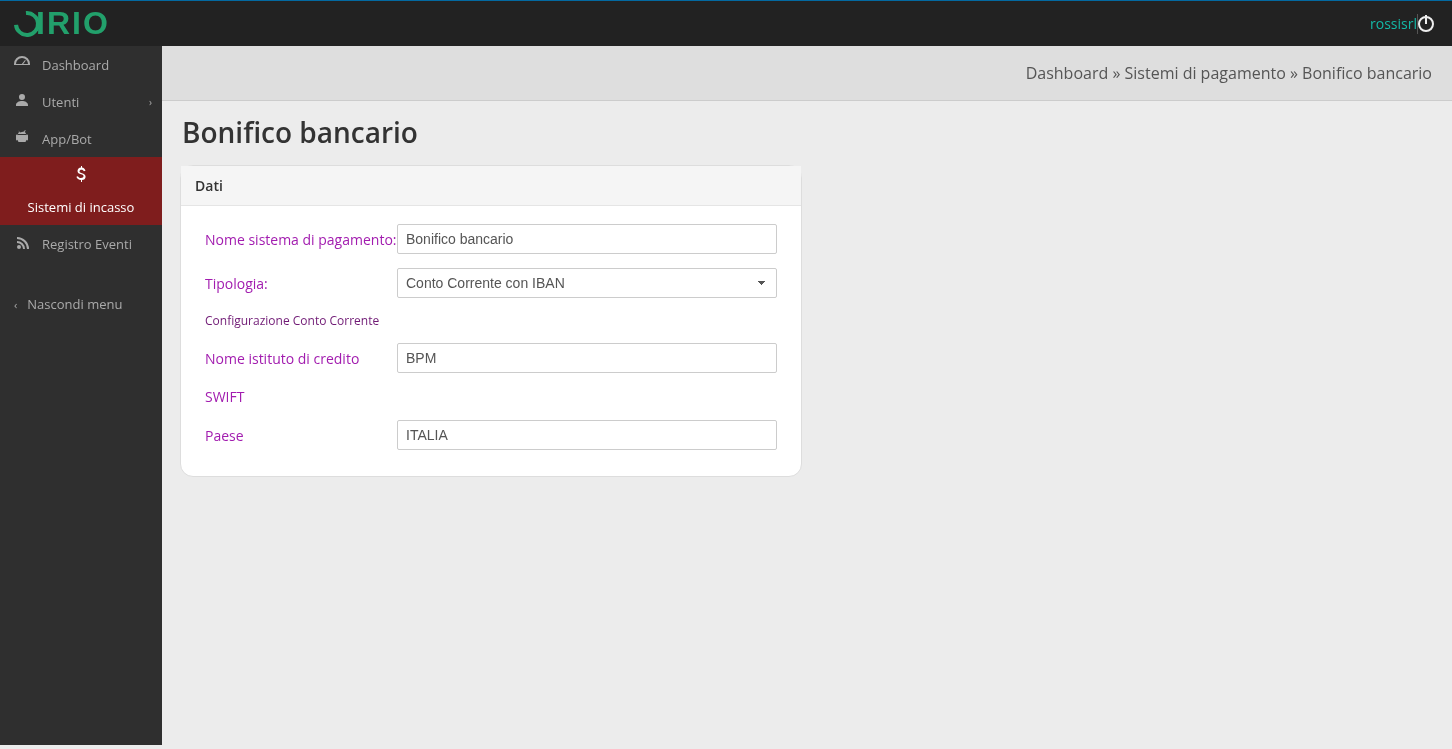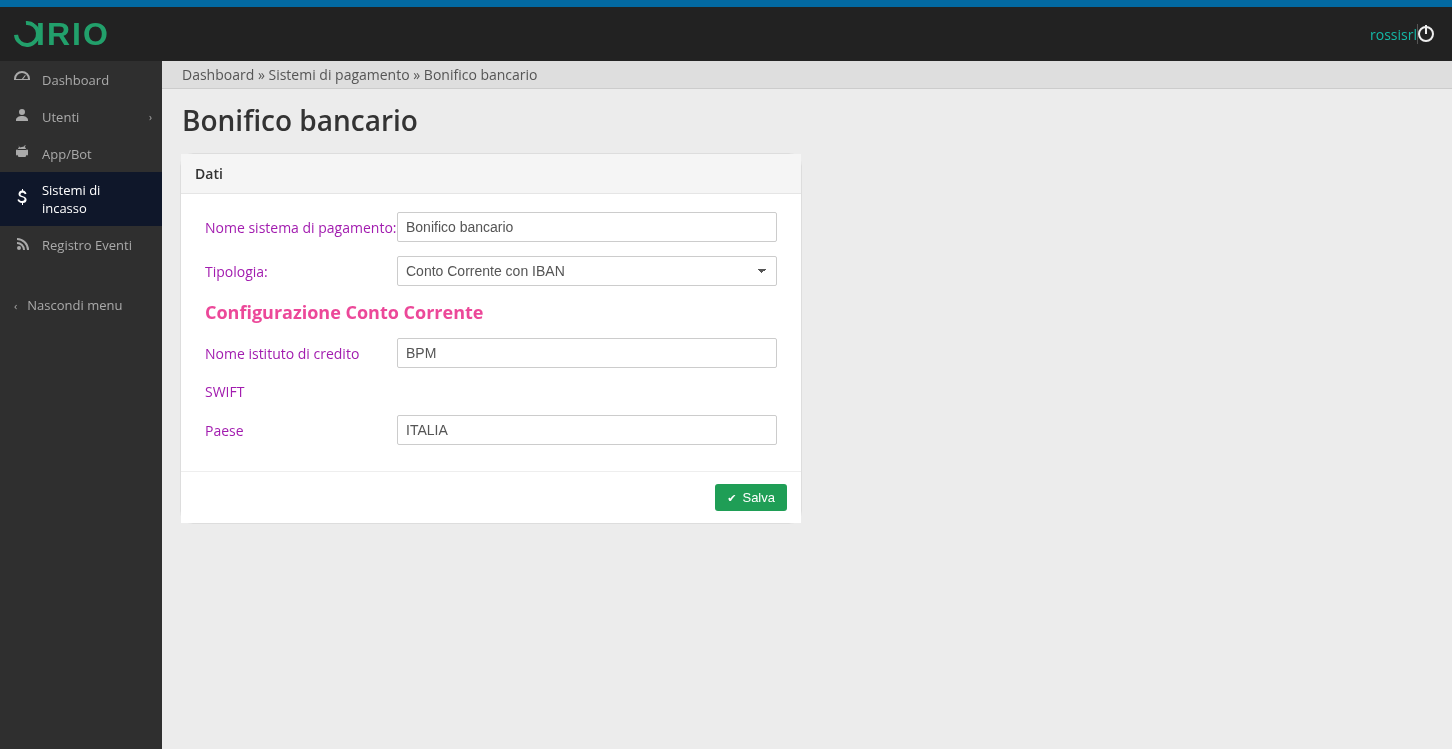--- a/index.html
+++ b/index.html
@@ -6,27 +6,27 @@
 body {
   font-family: "Open Sans", Arial, sans-serif;
   font-size: 14px;
   color: #333;
   background: #ececec;
   width: 1452px;
   height: 749px;
   overflow: hidden;
 }
 .topbar {
-  height: 61px;
+  height: 46px;
   background: #222;
   display: flex;
   align-items: center;
   justify-content: space-between;
   padding: 0 18px 0 14px;
-  border-top: 7px solid #0369a1;
+  border-top: 1px solid #0369a1;
 }
 .logo {
   font-family: Arial, sans-serif;
   font-size: 32px;
   font-weight: bold;
   color: #22a06b;
   letter-spacing: 2px;
   display: flex;
   align-items: center;
 }
@@ -74,41 +74,42 @@
   flex-direction: column;
 }
 .sidebar-item {
   display: flex;
   align-items: center;
   gap: 12px;
   padding: 9px 14px;
   cursor: pointer;
   position: relative;
 }
-.sidebar-item.active { background: #0f172a; color: #fff; }
+.sidebar-item.active { background: #7f1d1d; color: #fff; flex-direction: column; }
 .sidebar-item .chev {
   position: absolute;
   right: 10px;
   font-size: 10px;
 }
 .sidebar-item .icon {
   width: 16px; text-align: center; font-size: 14px;
 }
 .sidebar-gap { height: 24px; }
 .hide-menu {
   display: flex; align-items: center; gap: 10px;
   padding: 9px 14px; cursor: pointer;
 }
 .main { flex: 1; background: #ececec; }
 .breadcrumb {
   background: #dedede;
   border-bottom: 1px solid #ccc;
-  padding: 4px 20px;
-  font-size: 14px;
+  padding: 16px 20px;
+  font-size: 16px;
   color: #555;
+  text-align: right;
 }
 .breadcrumb a { color: #555; text-decoration: none; }
 .page-title {
   font-size: 28px;
   font-weight: 600;
   color: #333;
   padding: 12px 0 14px 2px;
 }
 .content-wrap { padding: 0 18px 20px; }
 .panel {
@@ -147,24 +148,24 @@
 }
 .form-row select {
   appearance: none;
   background-image: linear-gradient(45deg, transparent 50%, #555 50%),
                     linear-gradient(135deg, #555 50%, transparent 50%);
   background-position: calc(100% - 14px) 12px, calc(100% - 10px) 12px;
   background-size: 4px 4px, 4px 4px;
   background-repeat: no-repeat;
 }
 .section-title {
-  font-weight: 700;
-  color: #ec4899;
+  font-weight: 400;
+  color: #701a75;
   margin: 6px 0 14px;
-  font-size: 18px;
+  font-size: 12px;
 }
 .panel-footer {
   border-top: 1px solid #eee;
   padding: 12px 14px;
   display: flex;
   justify-content: flex-end;
   background: #fff;
 }
 .btn-save {
   background: #1f9e56;
@@ -272,22 +273,16 @@
             <input type="text" value="BPM" style="">
           </div>
           <div class="form-row">
             <label>SWIFT</label>
           </div>
           <div class="form-row">
             <label>Paese</label>
             <input type="text" value="ITALIA" style="">
           </div>
         </div>
-        <div class="panel-footer">
-          <button class="btn-save">
-            <span class="check-icon"></span>
-            <span>Salva</span>
-          </button>
-        </div>
       </div>
     </div>
   </div>
 </div>
 
 </body></html>

